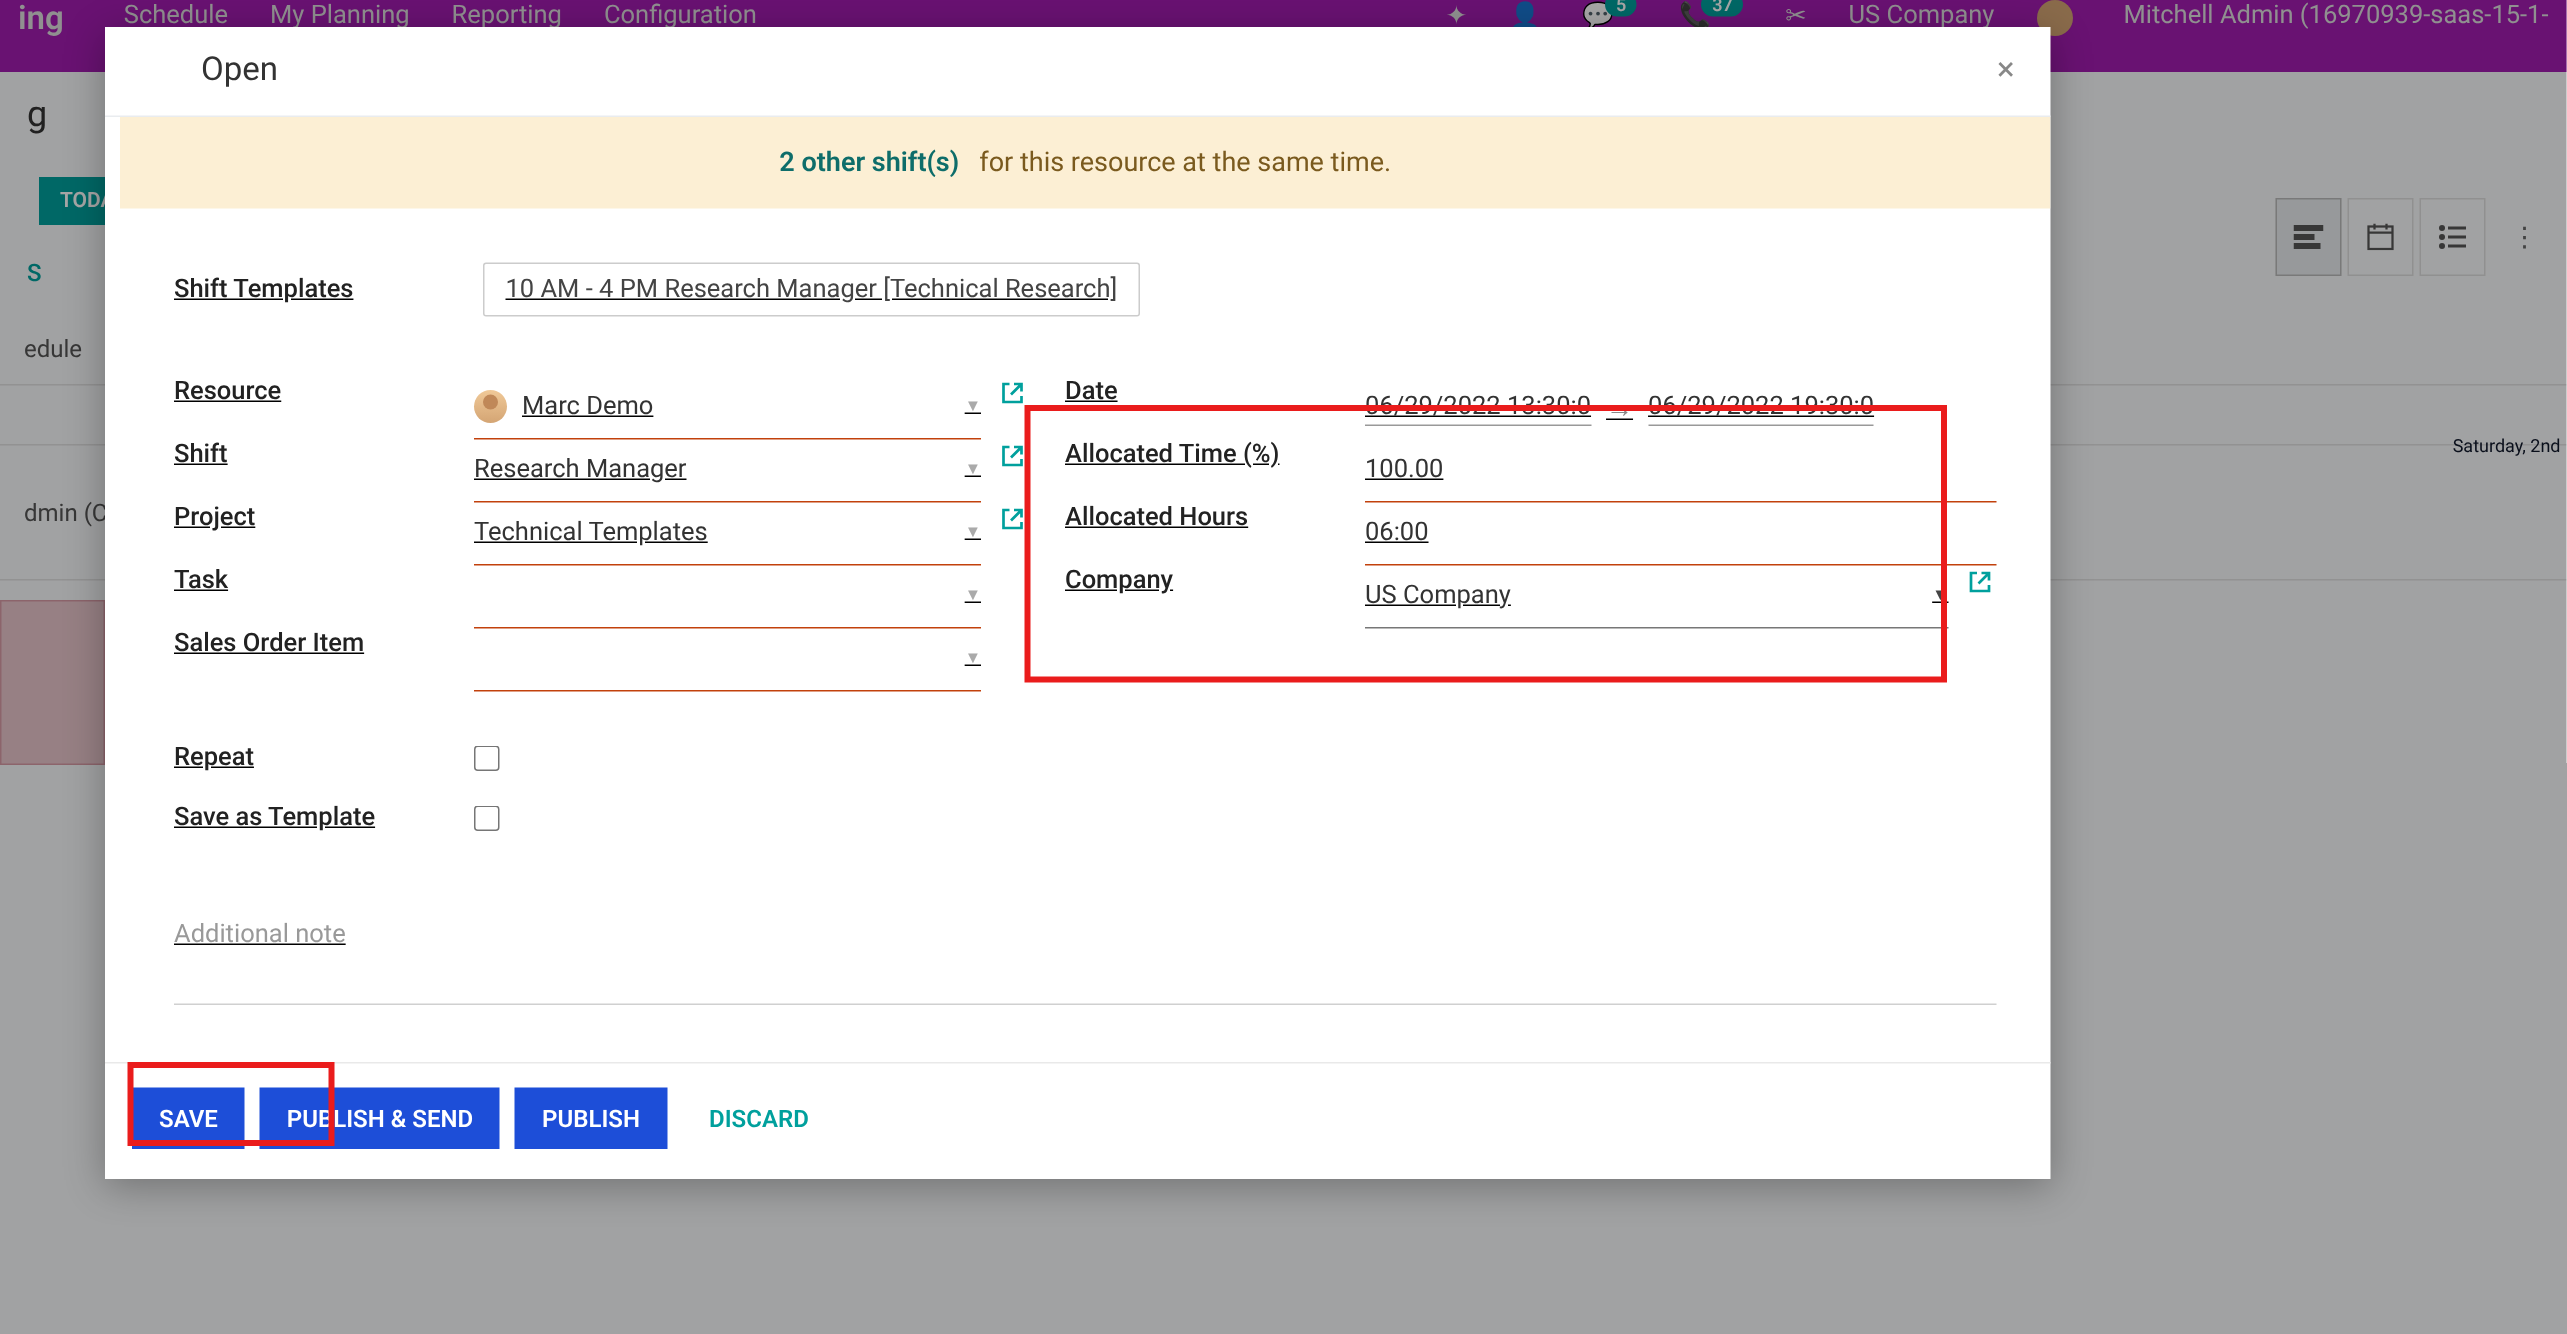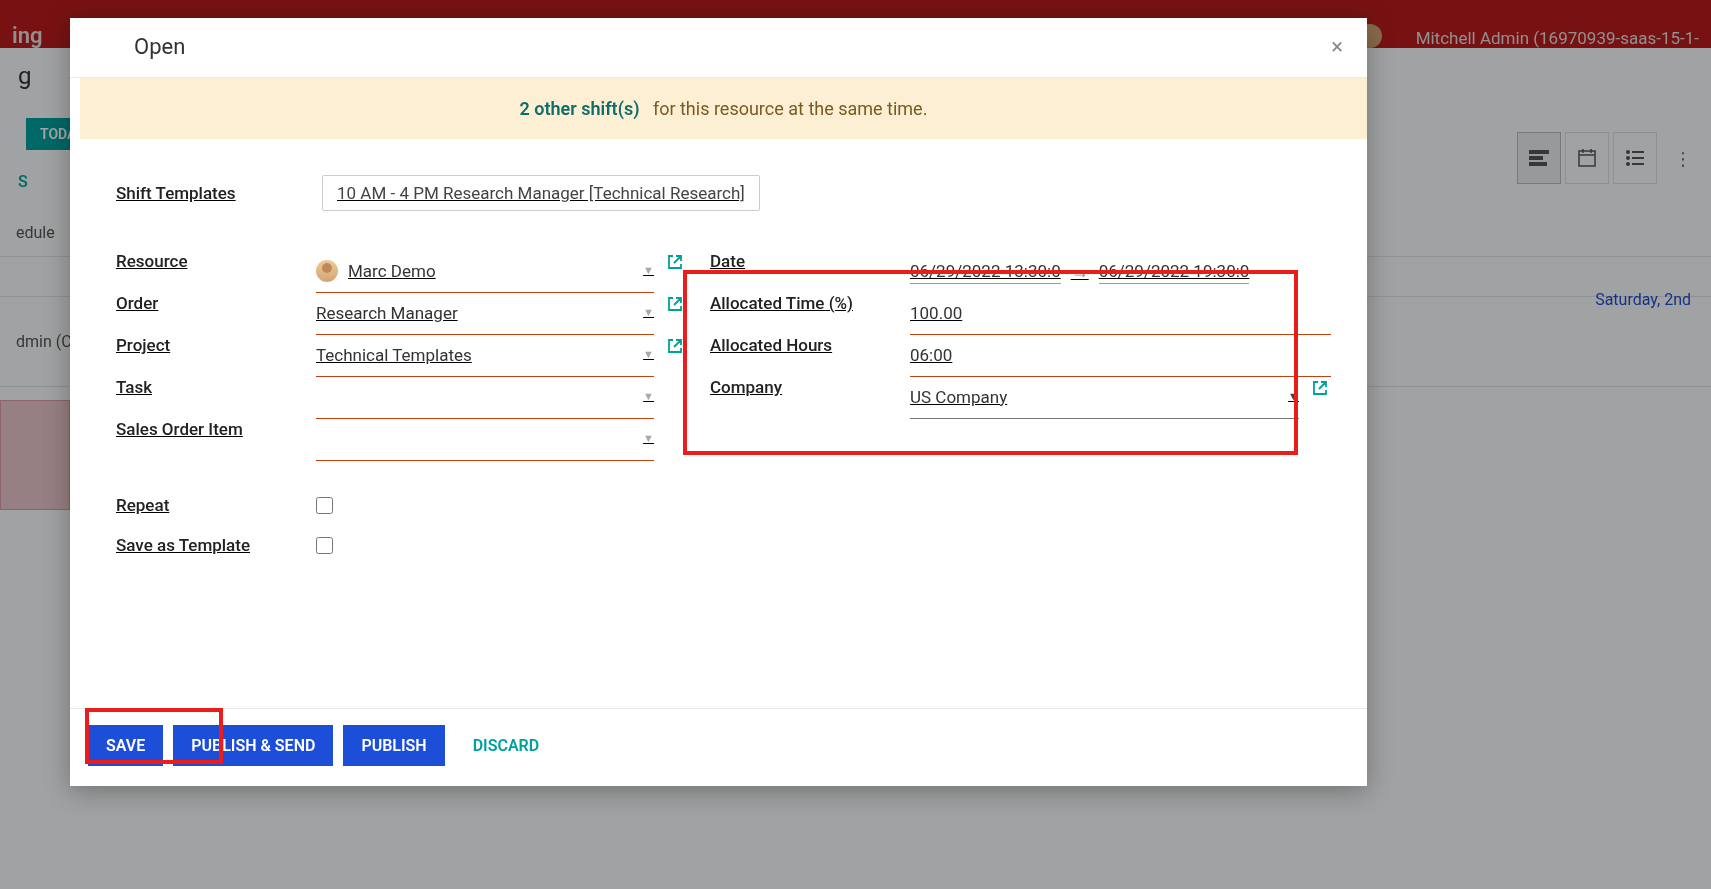--- a/index.html
+++ b/index.html
@@ -14,24 +14,24 @@
 }
 
 
 .app-bg {
   position: absolute;
   top: 0; left: 0; right: 0; bottom: 0;
   background: #f8f9fa;
 }
 .top-navbar {
   height: 48px;
-  background: #b91c1c;
+  background: #a21caf;
   color: #ddd;
   display: flex;
-  align-items: flex-end;
+  align-items: flex-start;
   padding: 0 12px;
   font-size: 17px;
   gap: 28px;
 }
 .top-navbar .brand {
   font-weight: 600;
   font-size: 22px;
   margin-right: 12px;
 }
 .top-navbar .spacer { flex: 1; }
@@ -92,24 +92,24 @@
 .bg-row {
   height: 48px;
   border-bottom: 1px solid #e0e0e0;
   display: flex;
   align-items: center;
   padding: 0 16px;
   color: #555;
 }
 .bg-day-header {
   position: absolute;
-  right: 20px;
+  right: 4px;
   top: 290px;
-  color: #1d4ed8;
-  font-size: 16px;
+  color: #0f172a;
+  font-size: 12px;
 }
 .bg-cell-red {
   position: absolute;
   left: 0;
   top: 400px;
   width: 70px;
   height: 110px;
   background: #e8c5cb;
   border: 1px solid #d89aa5;
 }
@@ -432,21 +432,21 @@
               <span class="dropdown-arrow">▼</span>
             </div>
             <span class="external-link">
               <svg viewBox="0 0 16 16" fill="none" stroke="currentColor" stroke-width="1.8">
                   <path d="M6 2H2v12h12v-4M9 2h5v5M14 2L7 9"></path>
                 </svg>
             </span>
           </div>
 
           <div class="field-row">
-            <span class="field-label">Order</span>
+            <span class="field-label">Shift</span>
             <div class="field-input">
               <span style="flex:1">Research Manager</span>
               <span class="dropdown-arrow">▼</span>
             </div>
             <span class="external-link">
               <svg viewBox="0 0 16 16" fill="none" stroke="currentColor" stroke-width="1.8">
                   <path d="M6 2H2v12h12v-4M9 2h5v5M14 2L7 9"></path>
                 </svg>
             </span>
           </div>
@@ -526,20 +526,23 @@
             </div>
             <span class="external-link">
               <svg viewBox="0 0 16 16" fill="none" stroke="currentColor" stroke-width="1.8">
                   <path d="M6 2H2v12h12v-4M9 2h5v5M14 2L7 9"></path>
                 </svg>
             </span>
           </div>
         </div>
       </div>
 
+      <div class="note-area">
+        <span class="note-placeholder">Additional note</span>
+      </div>
 
     </div>
   </div>
 
   <div class="modal-footer">
     <button class="btn btn-primary">SAVE</button>
     <button class="btn btn-primary">PUBLISH &amp; SEND</button>
     <button class="btn btn-primary">PUBLISH</button>
     <button class="btn btn-link">DISCARD</button>
   </div>

